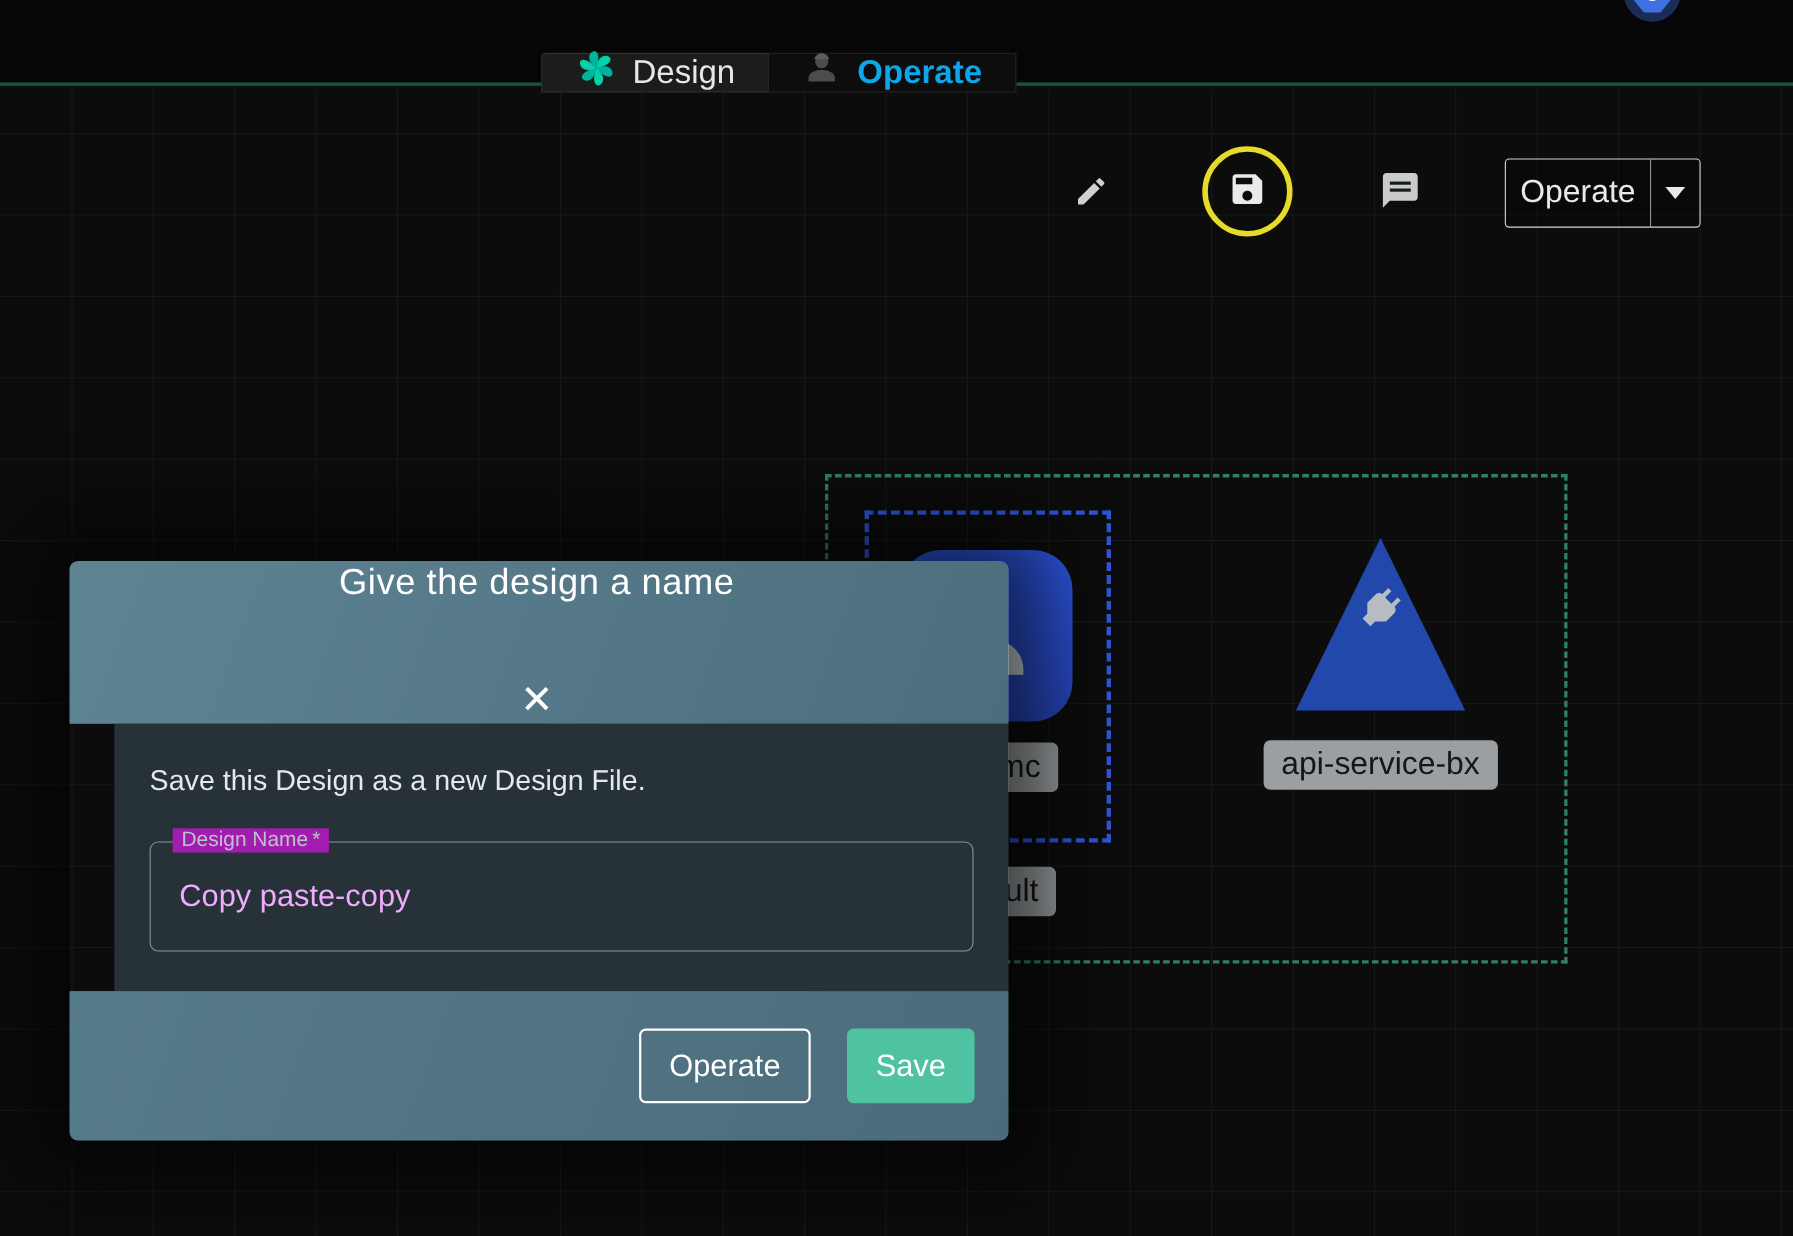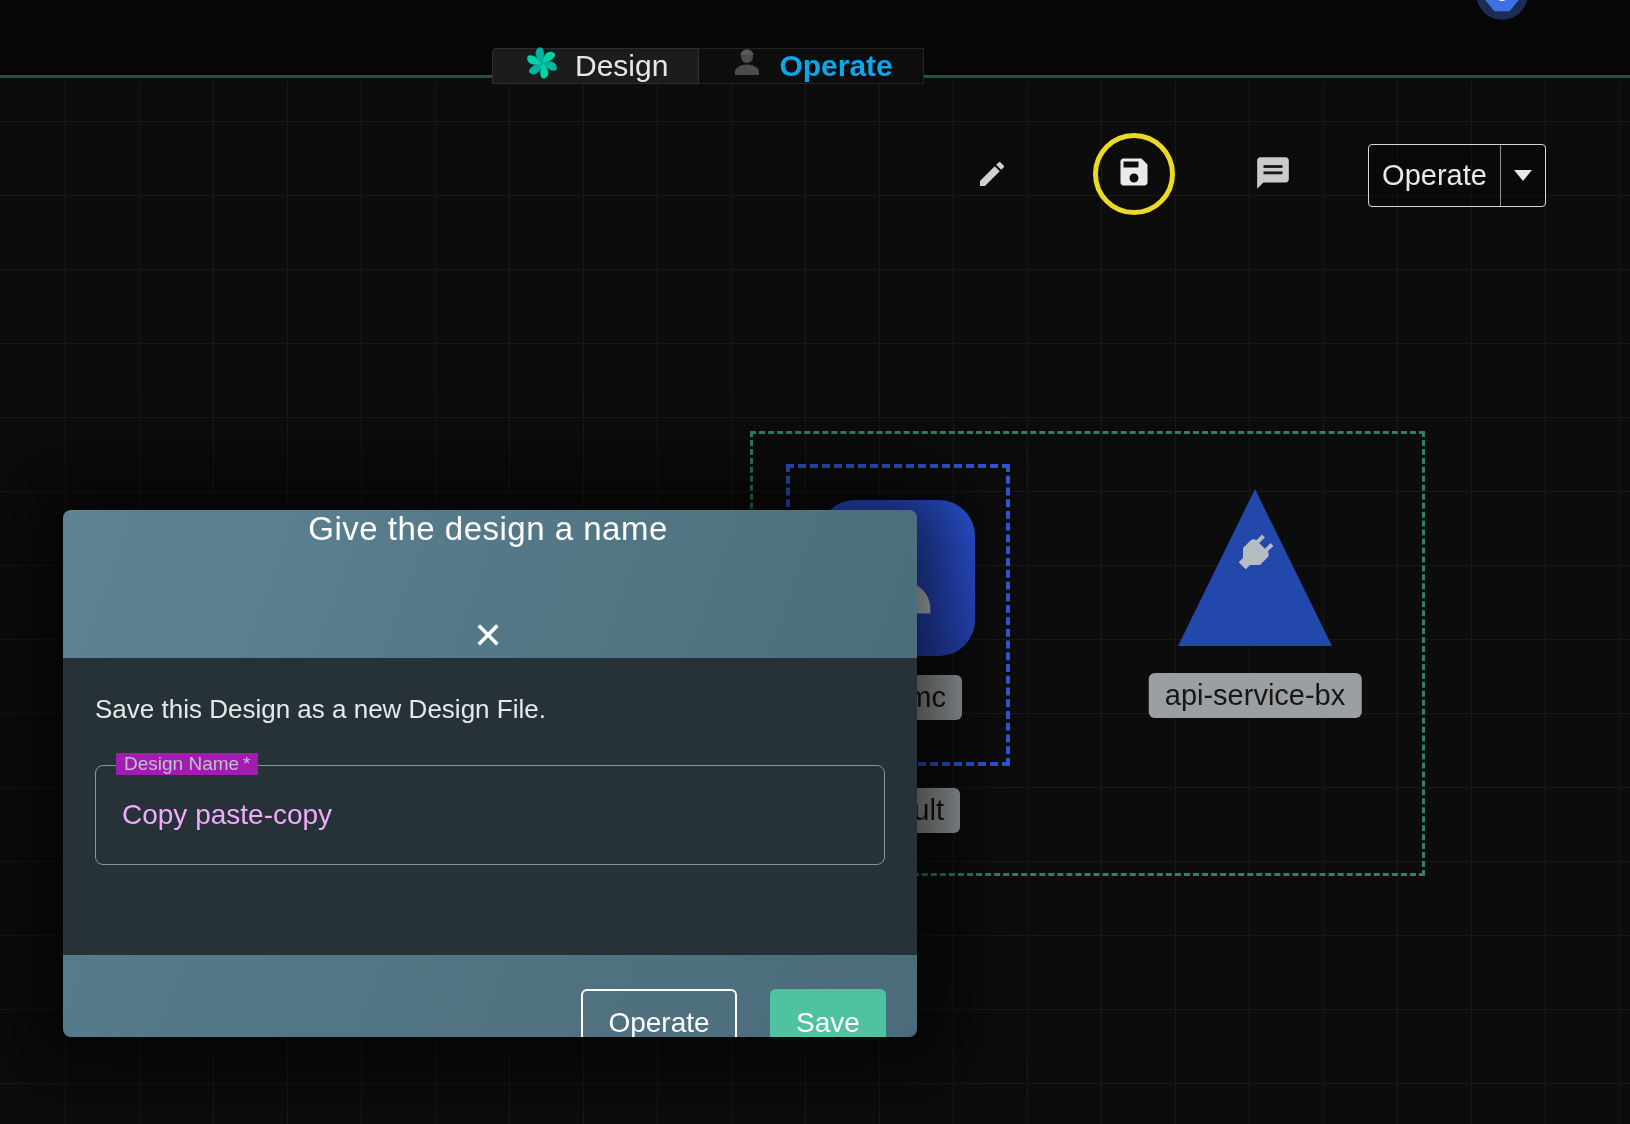--- a/index.html
+++ b/index.html
@@ -48,21 +48,21 @@
   .actions-sep { width:1px; background:rgba(255,255,255,0.55); }
   .actions-caret-box { width:44px; display:flex; align-items:center; justify-content:center; }
   .caret-down { width:0; height:0; border-left:9px solid transparent; border-right:9px solid transparent; border-top:11px solid #e9e9e9; }
 
   
   .modal { position:absolute; left:63px; top:510px; width:854px; height:527px; border-radius:8px; overflow:hidden; z-index:10;
     box-shadow:0 0 70px 35px rgba(0,0,0,0.6); }
   .modal-header { height:148px; background:linear-gradient(110deg,#5e8494,#4c6d7c); display:flex; align-items:center; padding:0 36px 0 32px;flex-direction:column; }
   .modal-title { font-size:33px; color:#ffffff; letter-spacing:0.5px; flex:1; }
   .modal-close { font-size:36px; color:#ffffff; cursor:pointer; line-height:1; padding:4px; }
-  .modal-body { height:297px; background:#263238; padding:36px 32px 0 32px; }
+  .modal-body { height:243px; background:#263238; padding:36px 32px 0 32px;margin-left:41px; }
   .modal-desc { font-size:26px; color:#e6e9ea; }
   .field { position:relative; margin-top:40px; height:100px; border:1px solid #8a9598; border-radius:8px; display:flex; align-items:center; }
   .field-label { position:absolute; top:-13px; left:20px; background:#a21caf; padding:0 8px; font-size:19px; color:#b9c4c8; }
   .field-label .req { color:#b9c4c8; }
   .field input { width:100%; background:transparent; border:none; outline:none; color:#f0abfc; font-size:28px; padding:0 26px;
     font-family:"Liberation Sans", sans-serif; }
   .modal-footer { height:136px; background:linear-gradient(110deg,#567b8b,#4b6b7a); display:flex; align-items:center; justify-content:flex-end;
     gap:33px; padding-right:31px; }
   .btn { height:68px; border-radius:6px; font-size:28px; display:flex; align-items:center; justify-content:center; cursor:pointer;
     font-family:"Liberation Sans", sans-serif; }

